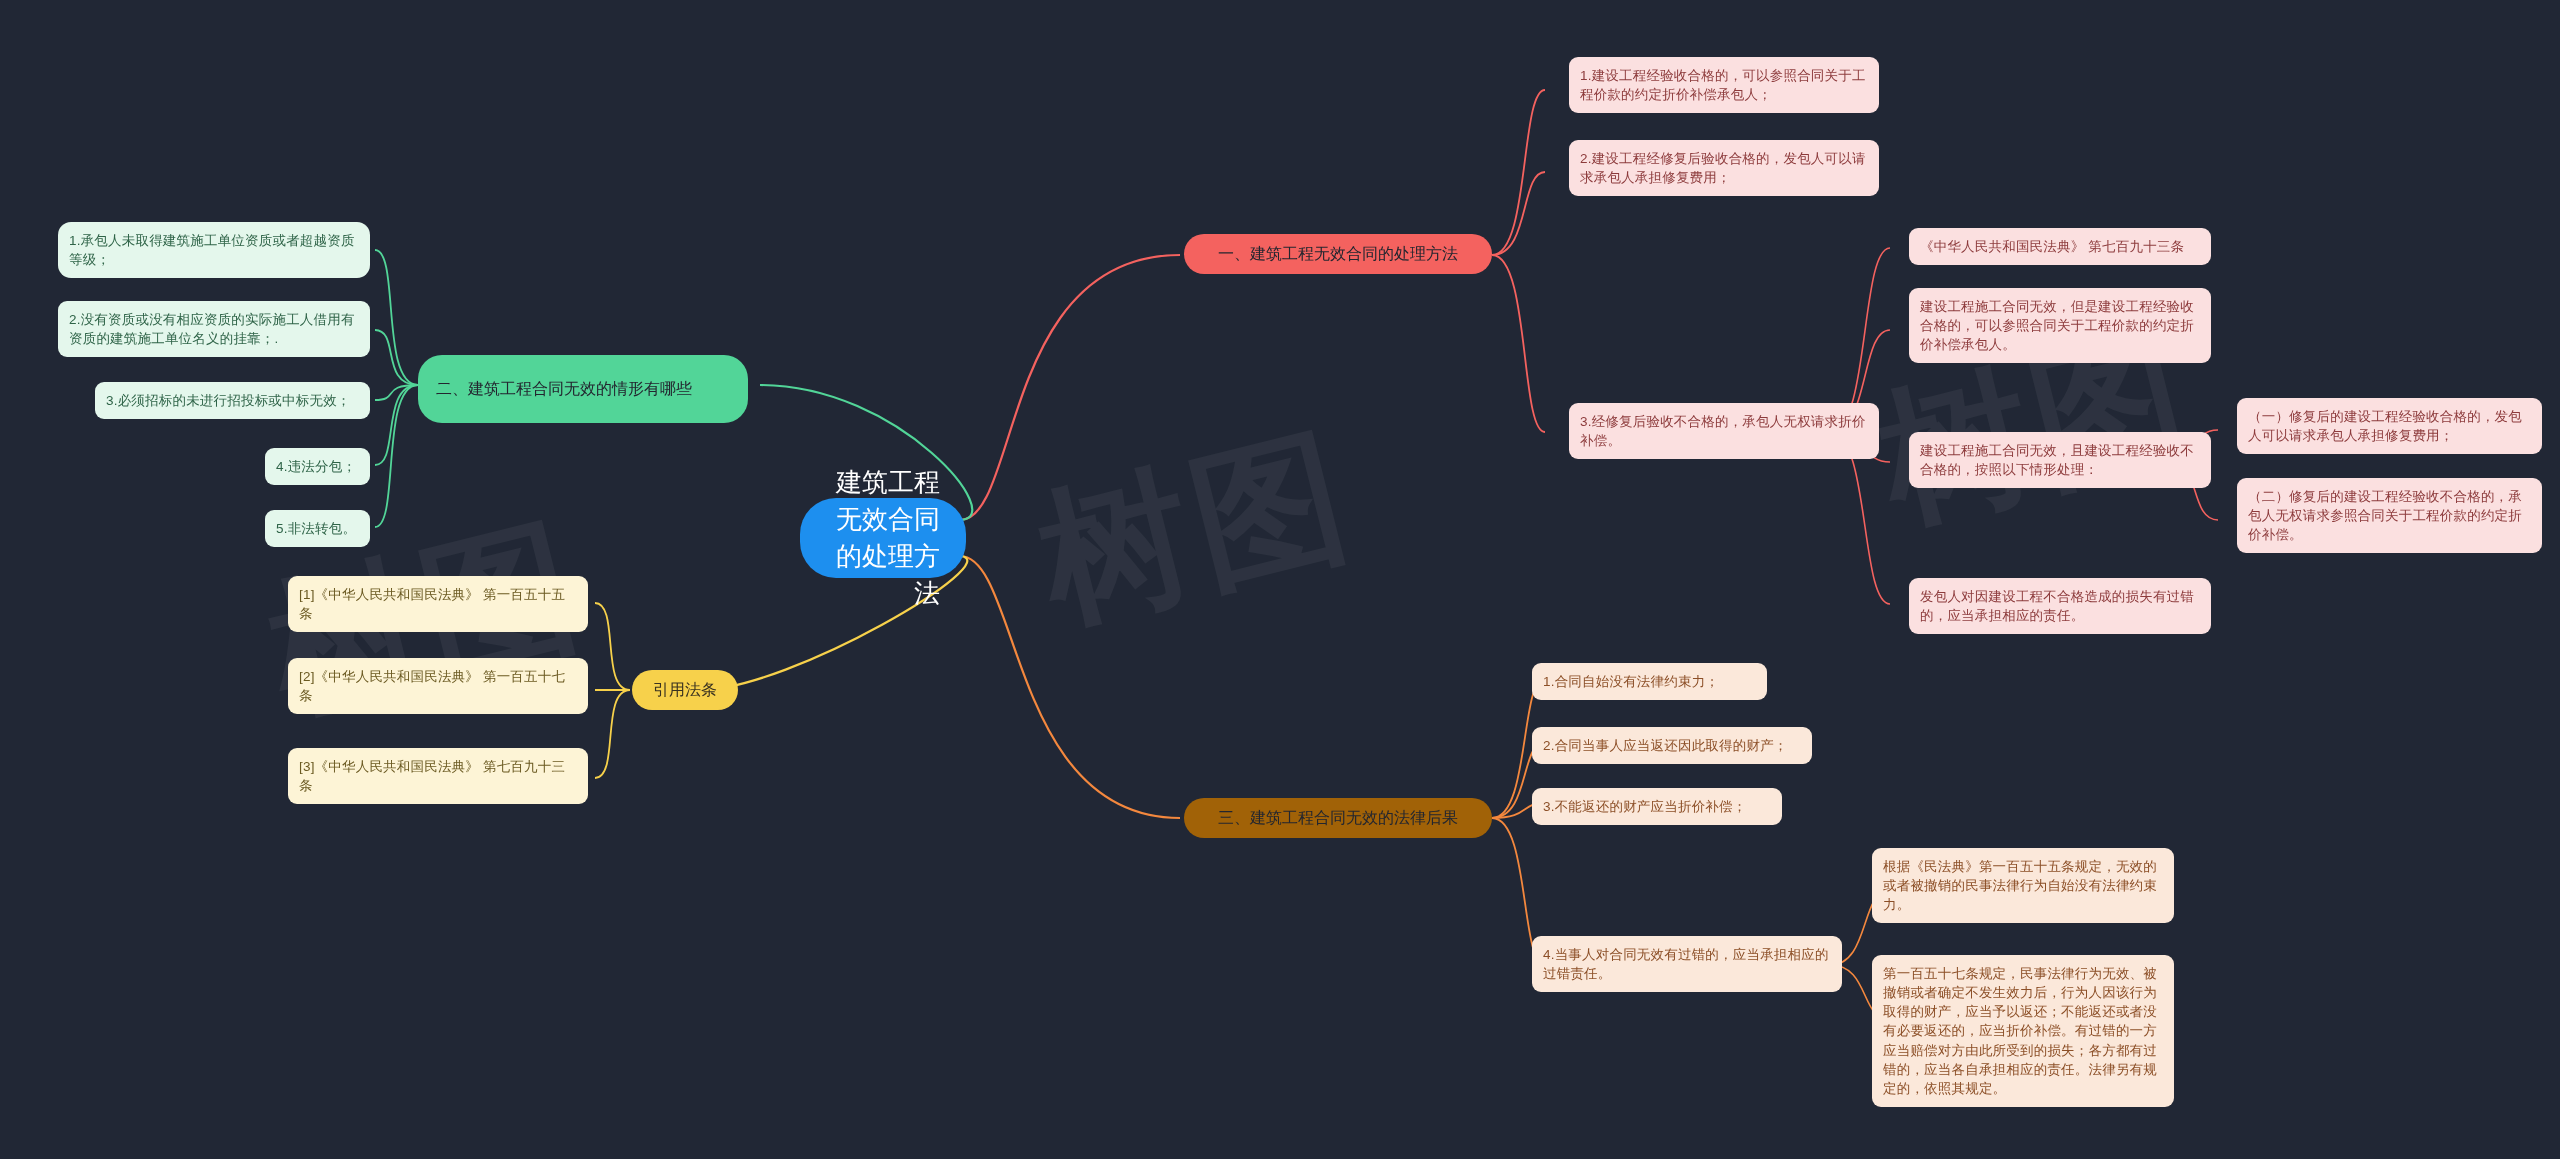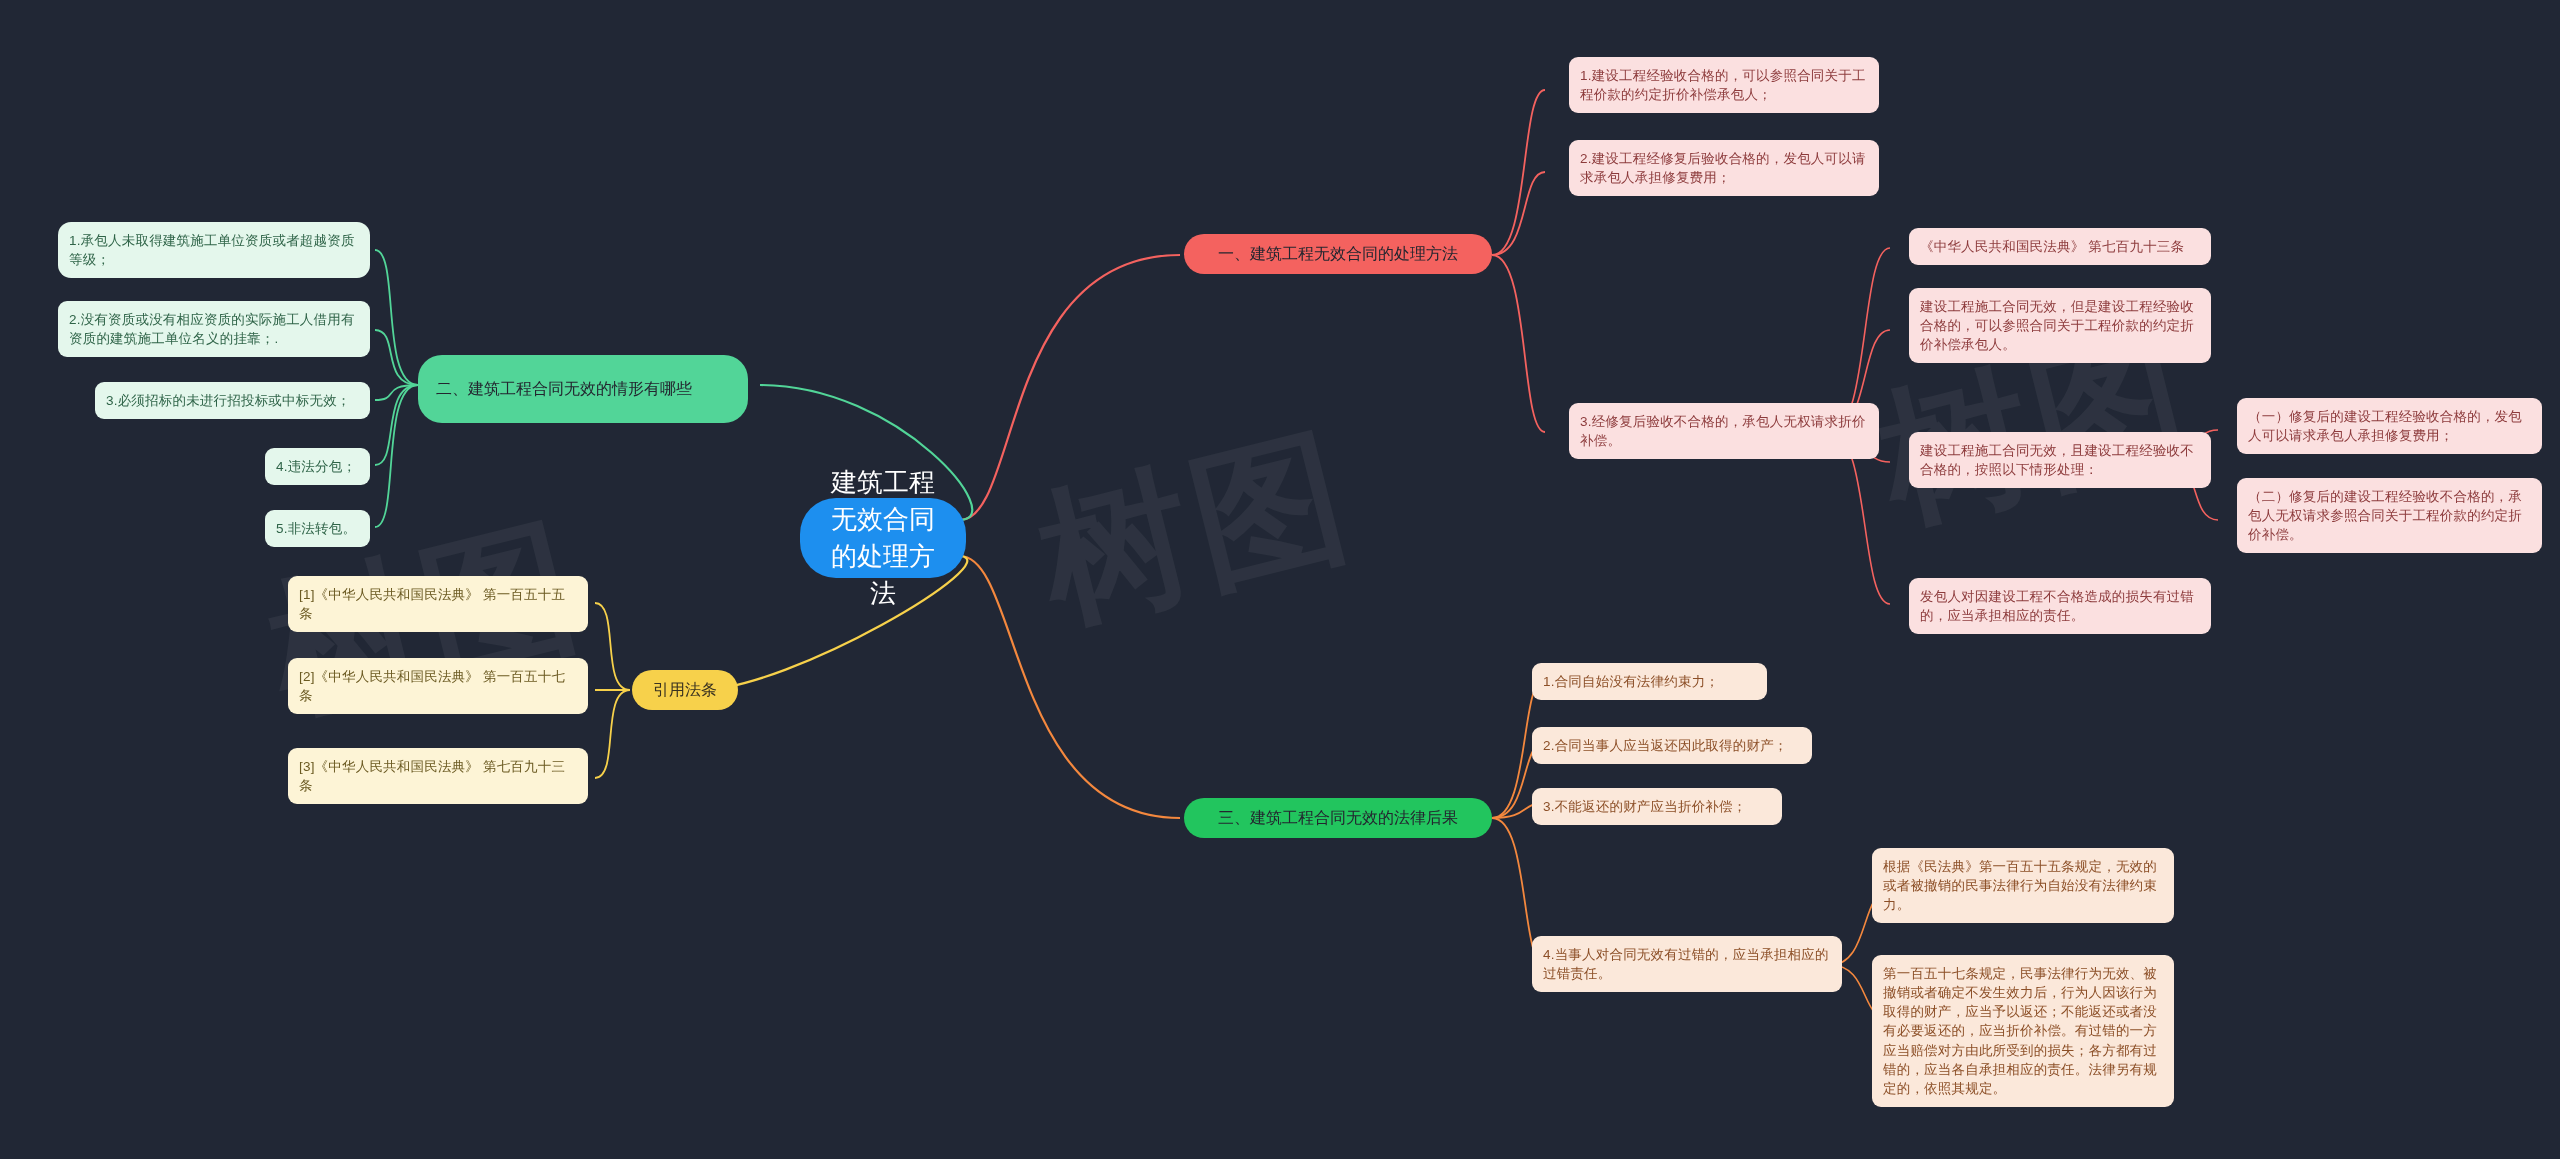--- a/index.html
+++ b/index.html
@@ -42,40 +42,40 @@
     box-sizing: border-box;
     line-height: 1.42;
     word-break: break-word;
   }
   
   .root {
     background: #1d8fef;
     color: #ffffff;
     border-radius: 36px;
     font-size: 26px;
-    text-align: center;
+    text-align: right;
     padding: 18px 26px;
     display: flex;
     align-items: center;
     justify-content: center;
   }
   
   .pill {
     border-radius: 24px;
     font-size: 16px;
     color: #2a2f3d;
     padding: 10px 18px;
     display: flex;
     align-items: center;
     justify-content: center;
     text-align: center;
   }
   .pill-red    { background: #f4625f; color:#23262f; }
   .pill-green  { background: #52d598; color:#23262f; }
-  .pill-orange { background: #22c55e; color:#23262f;justify-content:center; }
+  .pill-orange { background: #a16207; color:#23262f;justify-content:center; }
   .pill-yellow { background: #f7d14b; color:#3a3220; }
   .pill-left   { justify-content: flex-start; text-align: left; }
 
   
   .leaf {
     border-radius: 9px;
     font-size: 13.5px;
     padding: 9px 11px;
     letter-spacing: 0.2px;
   }

